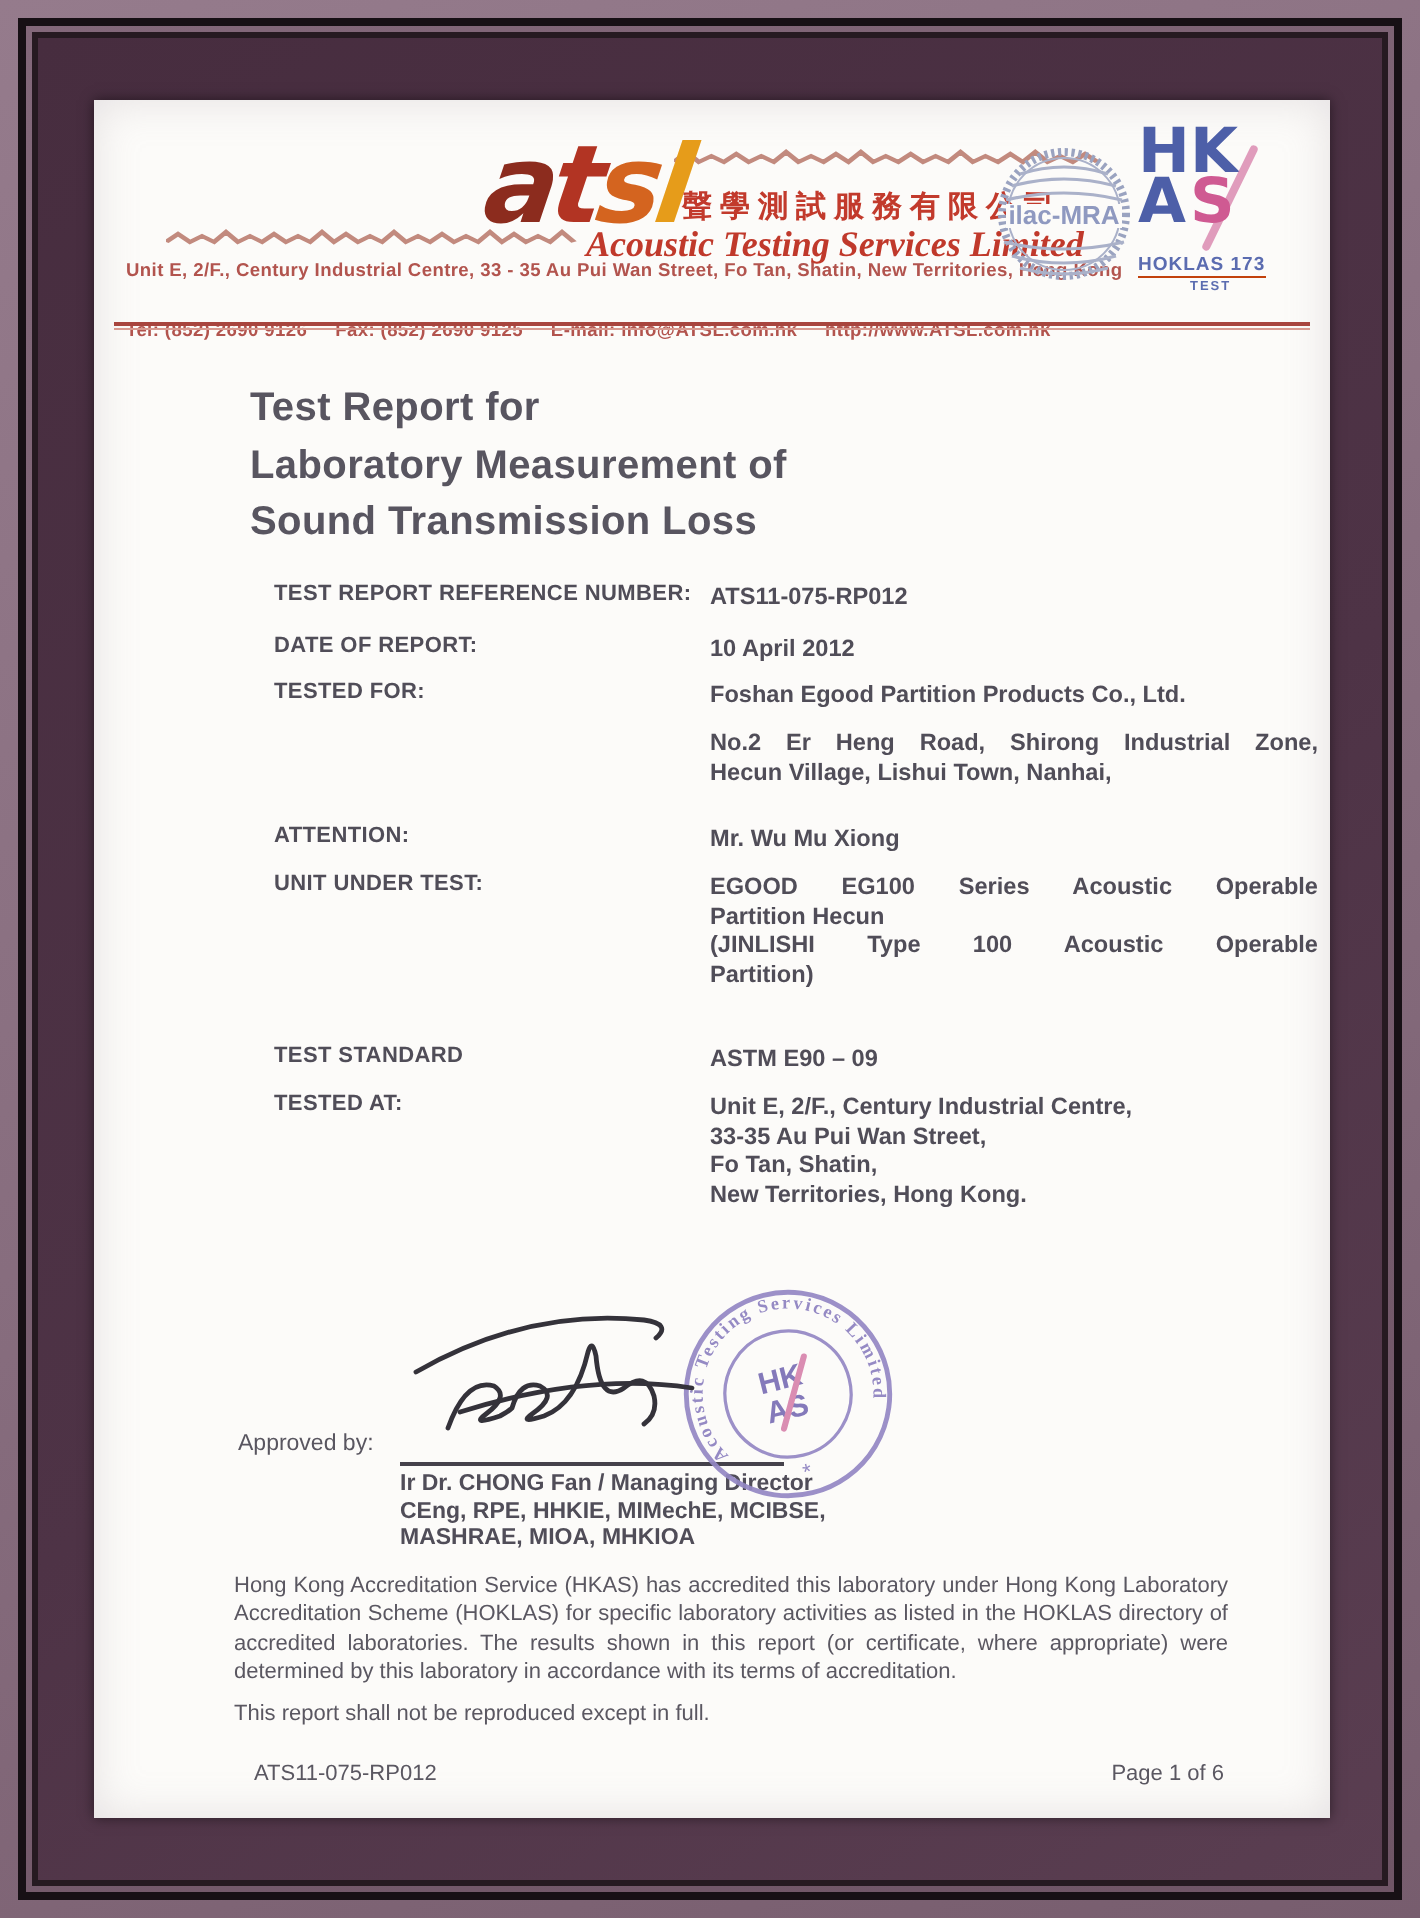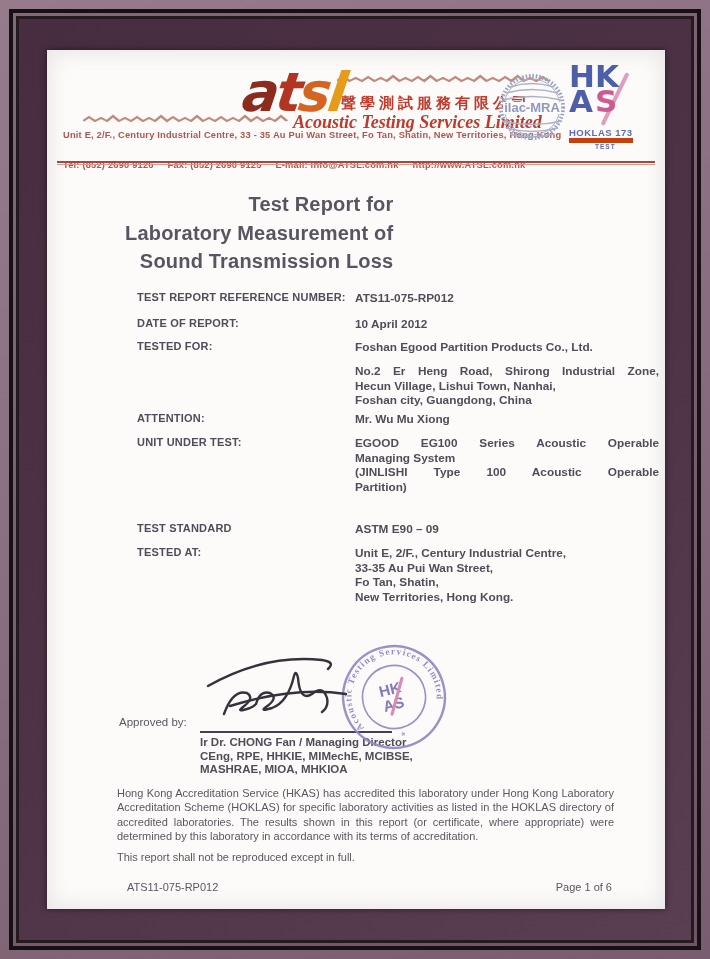--- a/index.html
+++ b/index.html
@@ -28,28 +28,28 @@
              letter-spacing:4px; color:#c23a2c; }
   .en-name { position:absolute; left:246px; top:62px; font-size:18px; font-weight:bold; font-style:italic;
              font-family:"Liberation Serif", serif; color:#c0392b; }
   .addr-line { position:absolute; left:16px; font-size:9.3px; font-weight:bold; color:#b2544e; letter-spacing:.2px; white-space:pre; }
   .addr-1 { top:80px; } .addr-2 { top:110px; }
   .ilac-logo { position:absolute; left:450px; top:22px; }
   .hkas-logo { position:absolute; left:522px; top:14px; width:80px; text-align:left; }
   .hkas-row { font-weight:bold; font-size:31px; line-height:25px; color:#4d5fa8; letter-spacing:0; font-family:"DejaVu Sans",sans-serif; }
   .hkas-s { color:#cf5a92; position:relative; left:2px; }
   .hkas-slash { position:absolute; left:44px; top:6px; width:4px; height:58px; background:#d884ad; transform:rotate(26deg); opacity:.8; border-radius:2px; }
-  .hoklas { margin-top:13px; font-size:9.5px; font-weight:bold; color:#5b6cb0; letter-spacing:.5px; border-bottom:5px solid #c2410c; display:inline-block; }
+  .hoklas { margin-top:13px; font-size:9.5px; font-weight:bold; color:#5b6cb0; letter-spacing:.5px; border-bottom:1px solid #c2410c; display:inline-block; }
   .hoklas-sub { font-size:6.5px; font-weight:bold; color:#5b6cb0; letter-spacing:1px; margin-left:26px; }
   .red-rule { position:absolute; top:111px; left:10px; right:10px; height:4px;
               border-top:2.5px solid #a8453e; border-bottom:1px solid #d89a90; }
 
   
   .title { position:absolute; left:78px; top:140px; font-size:20px; font-weight:bold;
-           color:#585560; line-height:28.5px; letter-spacing:.2px;text-align:right; }
+           color:#585560; line-height:28.5px; letter-spacing:.2px; }
 
   
   .row { position:absolute; left:78px; width:534px; }
   .lbl { position:absolute; left:12px; top:0; font-size:11px; font-weight:bold; color:#504d58; letter-spacing:.2px; }
   .val { position:absolute; left:230px; top:0; width:304px; font-size:11.8px; font-weight:bold; color:#504d58; line-height:14.5px; }
   .just { text-align:justify; text-align-last:justify; }
 
   
   .approved-by { position:absolute; left:72px; top:666px; font-size:11.5px; color:#595660; }
   .sig-line { position:absolute; left:153px; top:681px; width:192px; border-top:2px solid #45424b; }
@@ -122,32 +122,31 @@
     <div class="val">10 April 2012</div>
   </div>
   <div class="row" style="top:290px;">
     <span class="lbl">TESTED FOR:</span>
     <div class="val">Foshan Egood Partition Products Co., Ltd.</div>
   </div>
   <div class="row" style="top:314px;">
     <div class="val">
       <div class="just">No.2 Er Heng Road, Shirong Industrial Zone,</div>
       <div>Hecun Village, Lishui Town, Nanhai,</div>
-      <div>Foshan city, Guangdong, China</div>
     </div>
   </div>
   <div class="row" style="top:362px;">
     <span class="lbl">ATTENTION:</span>
     <div class="val">Mr. Wu Mu Xiong</div>
   </div>
   <div class="row" style="top:386px;">
     <span class="lbl">UNIT UNDER TEST:</span>
     <div class="val">
       <div class="just">EGOOD EG100 Series Acoustic Operable</div>
-      <div>Managing System</div>
+      <div>Partition Hecun</div>
       <div class="just">(JINLISHI Type 100 Acoustic Operable</div>
       <div>Partition)</div>
     </div>
   </div>
   <div class="row" style="top:472px;">
     <span class="lbl">TEST STANDARD</span>
     <div class="val">ASTM E90 – 09</div>
   </div>
   <div class="row" style="top:496px;">
     <span class="lbl">TESTED AT:</span>

